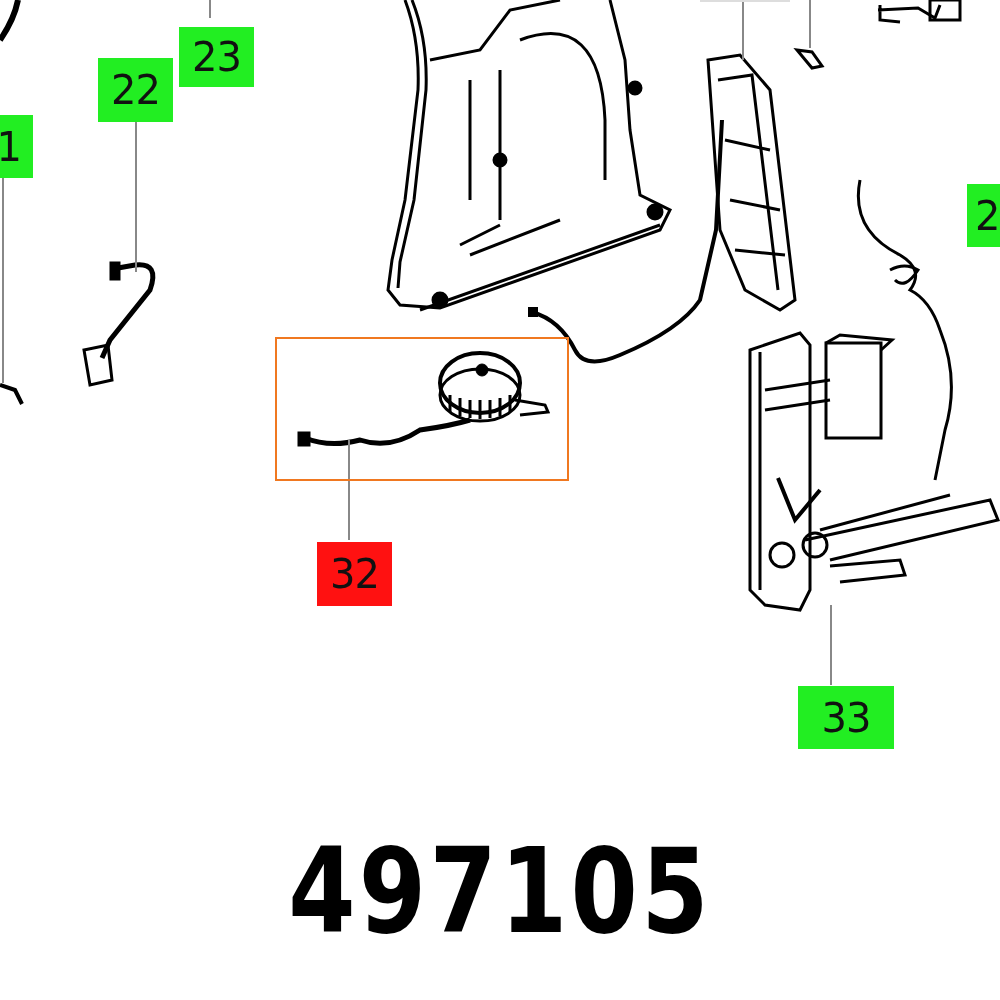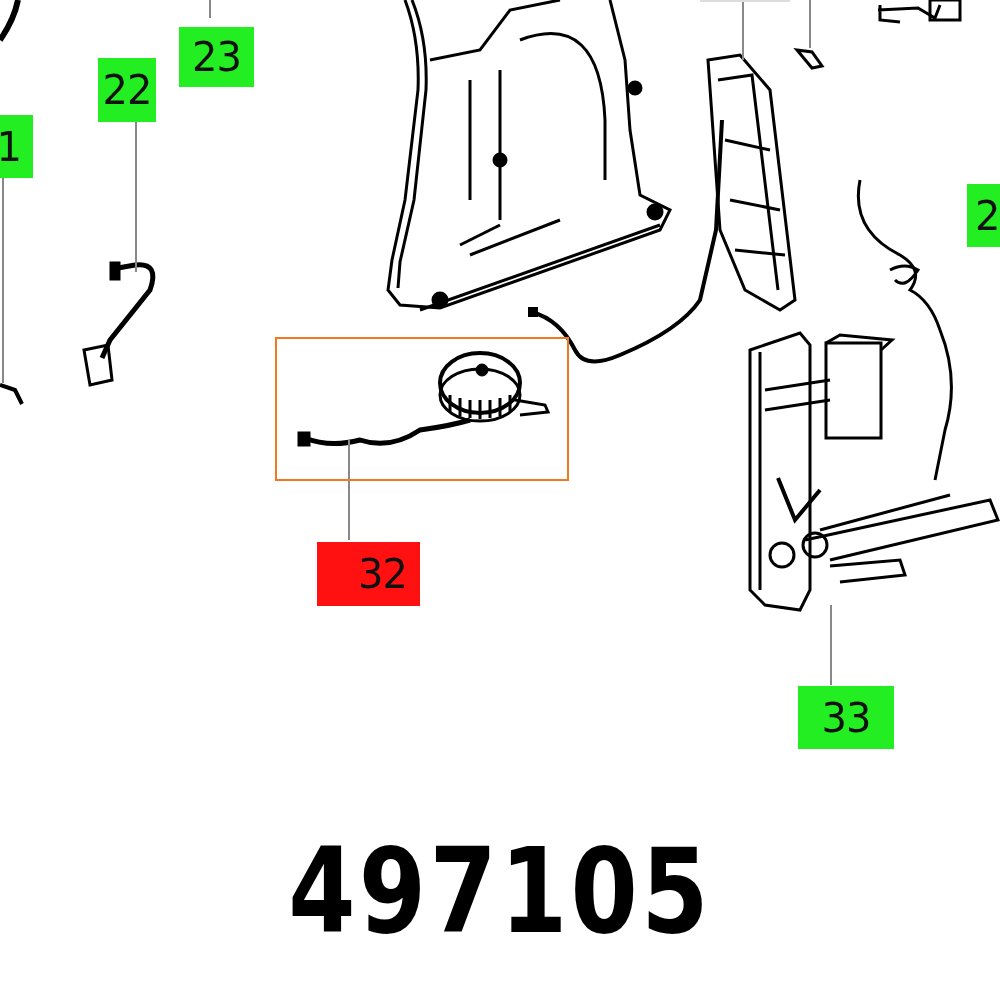--- a/index.html
+++ b/index.html
@@ -4,21 +4,21 @@
 <style>
   html, body { margin:0; padding:0; background:#ffffff; }
   body { width:1000px; height:1000px; position:relative; overflow:hidden; font-family:"DejaVu Sans", "Liberation Sans", sans-serif; }
   .canvas { position:absolute; left:0; top:0; width:1000px; height:1000px; }
   .callout {
     position:absolute; display:flex; align-items:center; justify-content:center;
     font-family:"DejaVu Sans", "Liberation Sans", sans-serif; font-size:40px; color:#111;
     line-height:1; letter-spacing:-1px;
   }
   .callout.green { background:#22ee22; }
-  .callout.red { background:#ff1111;padding-left:28px; }
+  .callout.red { background:#ff1111; }
   .leader { position:absolute; width:2px; background:#888; }
   .highlight-box { position:absolute; border:2px solid #f07820; box-sizing:border-box; }
   .part-number {
     position:absolute; left:0; width:1000px; top:822px; text-align:center;
     font-family:"DejaVu Sans", "Liberation Sans", sans-serif; font-weight:bold;
     font-size:118px; letter-spacing:4px; color:#000; transform:scaleX(0.82); transform-origin:center;
   }
   svg.drawing { position:absolute; left:0; top:0; }
 </style>
 </head>
@@ -110,21 +110,21 @@
   <div class="leader" style="left:830px; top:605px; height:80px;"></div>
   <div class="leader" style="left:742px; top:0; height:60px;"></div>
   <div class="leader" style="left:809px; top:0; height:48px;"></div>
   <div style="position:absolute; left:700px; top:0; width:90px; height:2px; background:#ddd;"></div>
 
   <div class="highlight-box" style="left:275px; top:337px; width:294px; height:144px;"></div>
 
   <div class="callout green" style="left:-40px; top:115px; width:73px; height:63px;">
     <span>21</span>
   </div>
-  <div class="callout green" style="left:98px; top:58px; width:58px; height:64px;text-align:right;">
+  <div class="callout green" style="left:98px; top:58px; width:75px; height:64px;text-align:right;">
     <span>22</span>
   </div>
   <div class="callout green" style="left:179px; top:27px; width:75px; height:60px;">
     <span>23</span>
   </div>
   <div class="callout green" style="left:967px; top:184px; width:70px; height:63px; justify-content:flex-start; padding-left:8px; box-sizing:border-box;">
     <span>2</span>
   </div>
   <div class="callout red" style="left:317px; top:542px; width:75px; height:64px;">
     <span>32</span>

